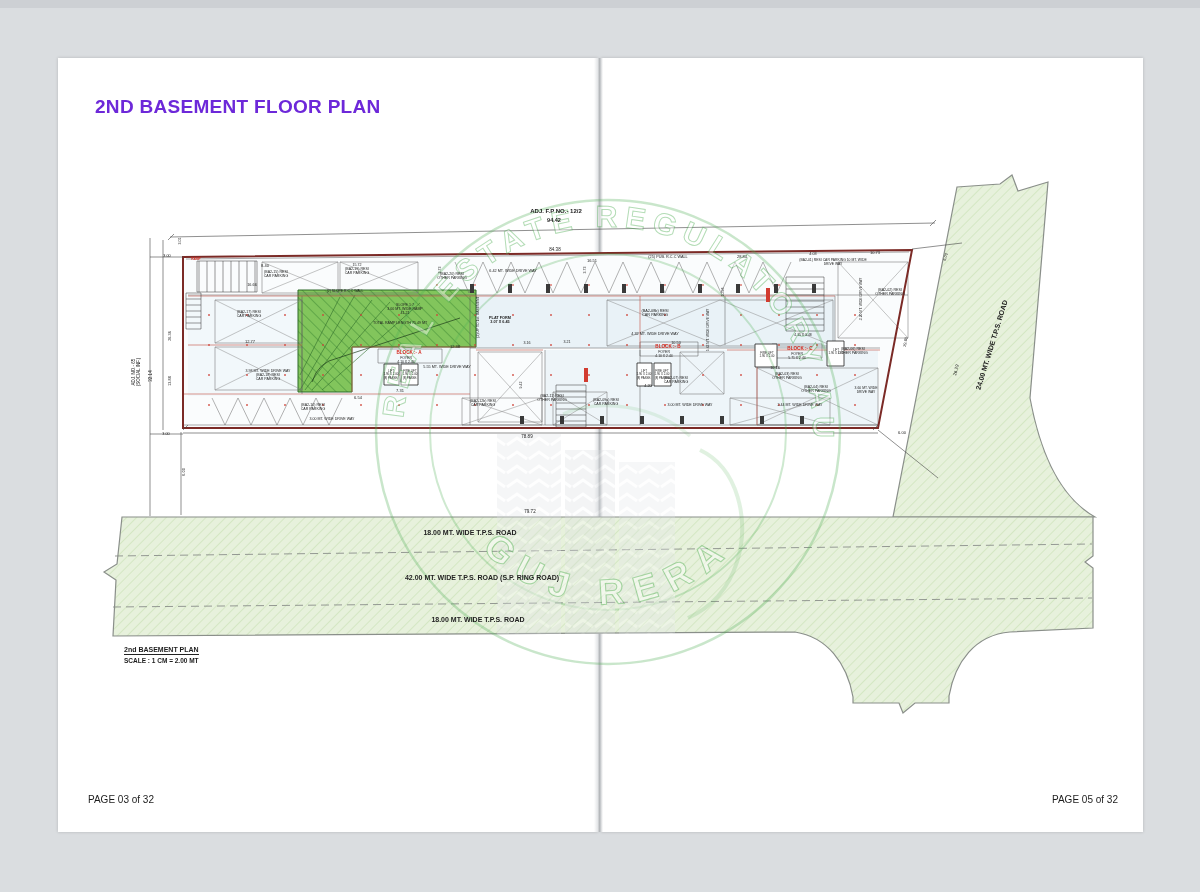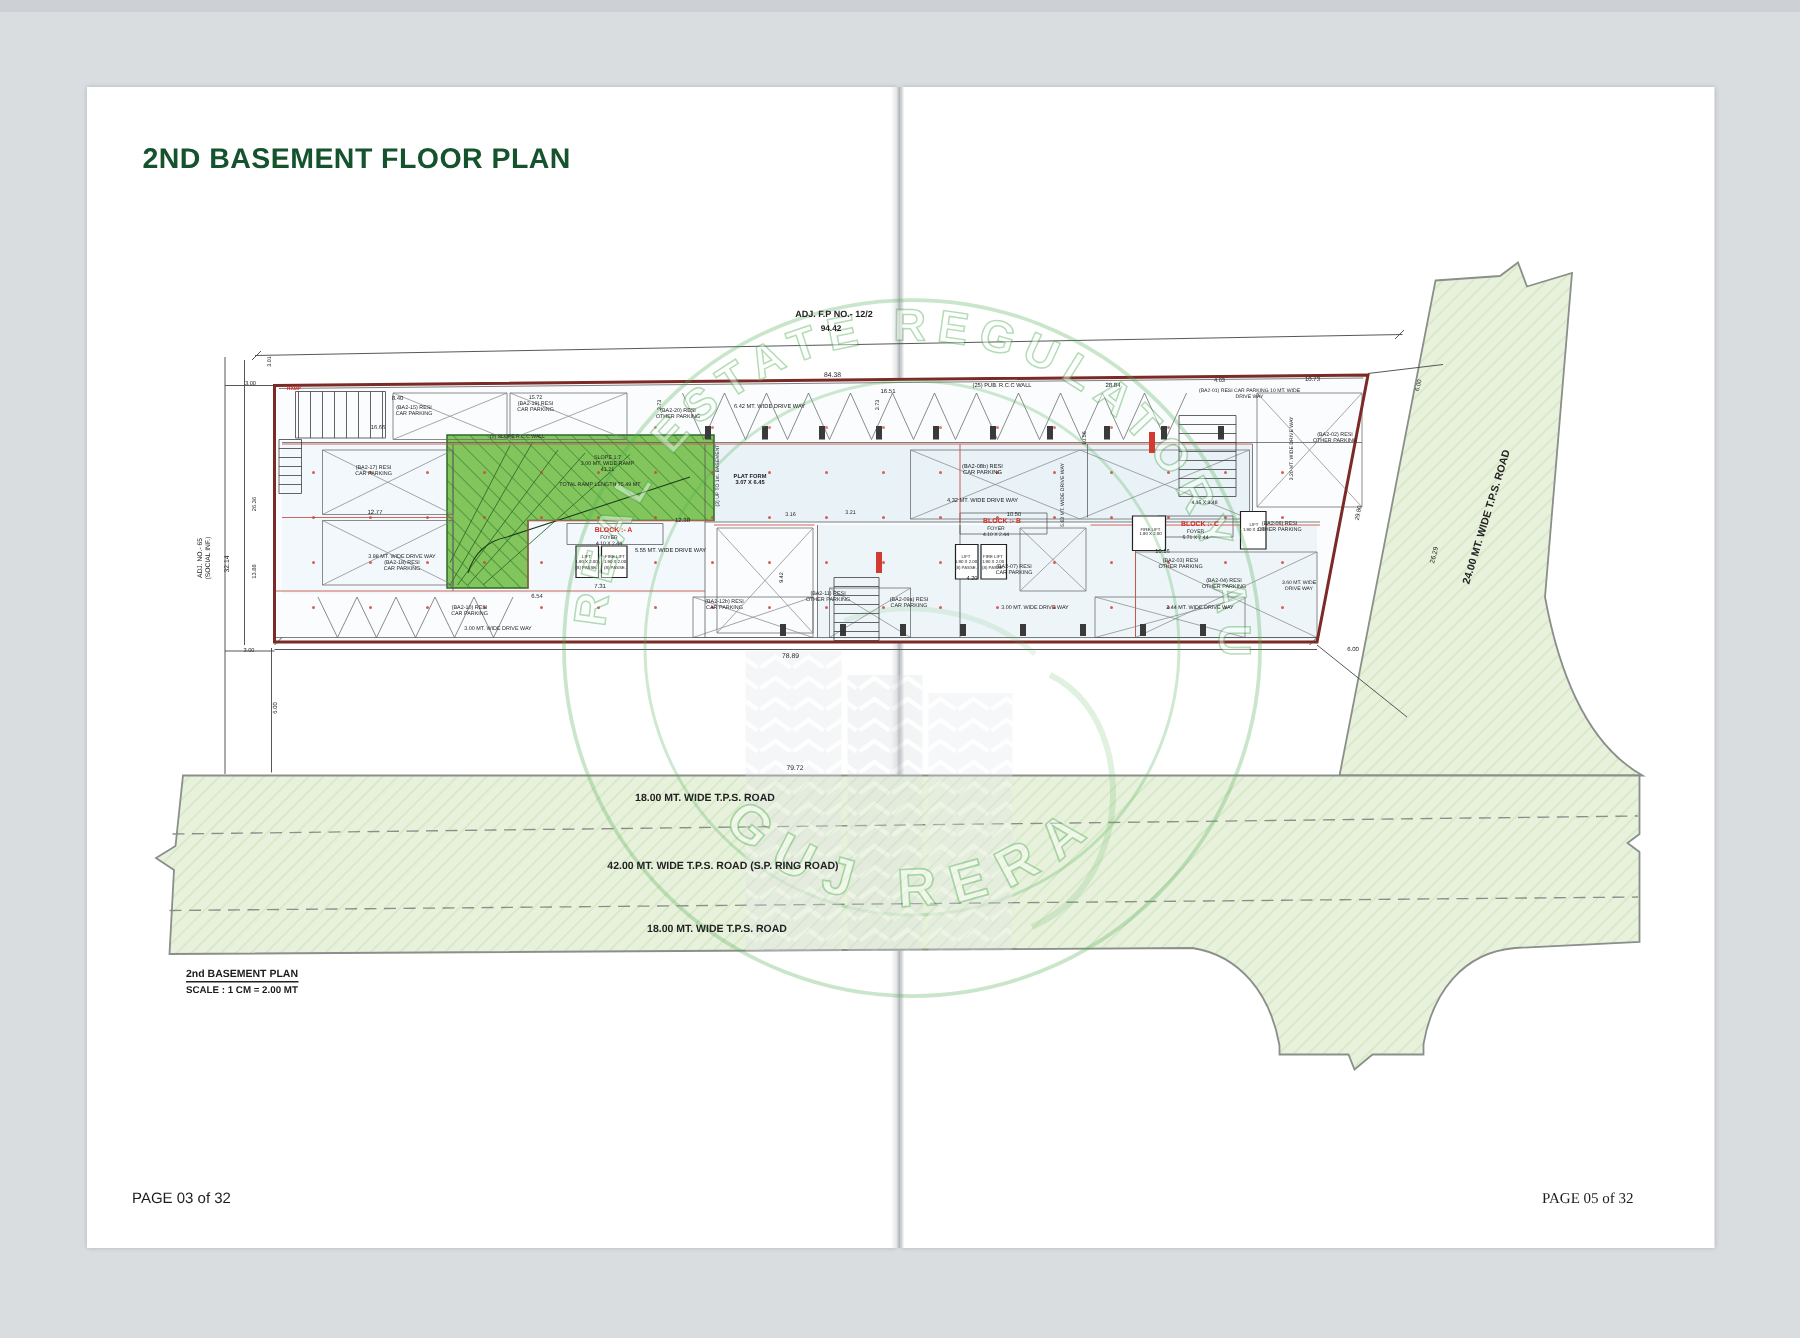--- a/index.html
+++ b/index.html
@@ -5,24 +5,24 @@
   html,body{margin:0;padding:0;background:#dadde0;-webkit-text-size-adjust:none;}
   #canvas{position:relative;width:1200px;height:892px;background:#dadde0;overflow:hidden;
           font-family:"Liberation Sans",sans-serif;}
   .topstrip{position:absolute;left:0;top:0;width:1200px;height:8px;background:#cdd0d4;}
   .page{position:absolute;top:58px;height:774px;background:#ffffff;box-shadow:0 0 3px rgba(0,0,0,.18);}
   .page-left{left:58px;width:540px;}
   .page-right{left:601px;width:542px;}
   .seam{position:absolute;left:594px;top:58px;width:9px;height:774px;
         background:linear-gradient(90deg,rgba(226,228,230,0) 0%,#e4e6e8 40%,#b3b6b9 62%,#c6c9cc 70%,rgba(255,255,255,0) 100%);}
   .doc-title{position:absolute;left:95px;top:96px;font-size:19px;font-weight:bold;
-             color:#14532d;letter-spacing:.3px;white-space:nowrap;}
+             color:#6d28d9;letter-spacing:.3px;white-space:nowrap;}
   .footer{position:absolute;font-size:10px;color:#1c1c1c;white-space:nowrap;}
   .footer-left{left:88px;top:794px;}
-  .footer-right{left:1028px;top:794px;font-family:Liberation Serif, serif;}
+  .footer-right{left:1052px;top:794px;}
   .scalebox{position:absolute;left:124px;top:646px;color:#1c1c1c;}
   .scalebox .l1{font-size:7px;font-weight:bold;border-bottom:1px solid #222;padding-bottom:1px;white-space:nowrap;}
   .scalebox .l2{font-size:6.5px;font-weight:bold;margin-top:2px;white-space:nowrap;}
   svg.draw{position:absolute;left:0;top:0;}
   .ann-layer{position:absolute;left:0;top:0;width:1200px;height:892px;pointer-events:none;}
   .ann{position:absolute;transform:translate(-50%,-50%);transform-origin:center;
        white-space:pre-line;text-align:center;line-height:1.12;color:#222;}
   .ann.red{color:#d42a20;}
   .ann.bold{font-weight:bold;}
 </style>

